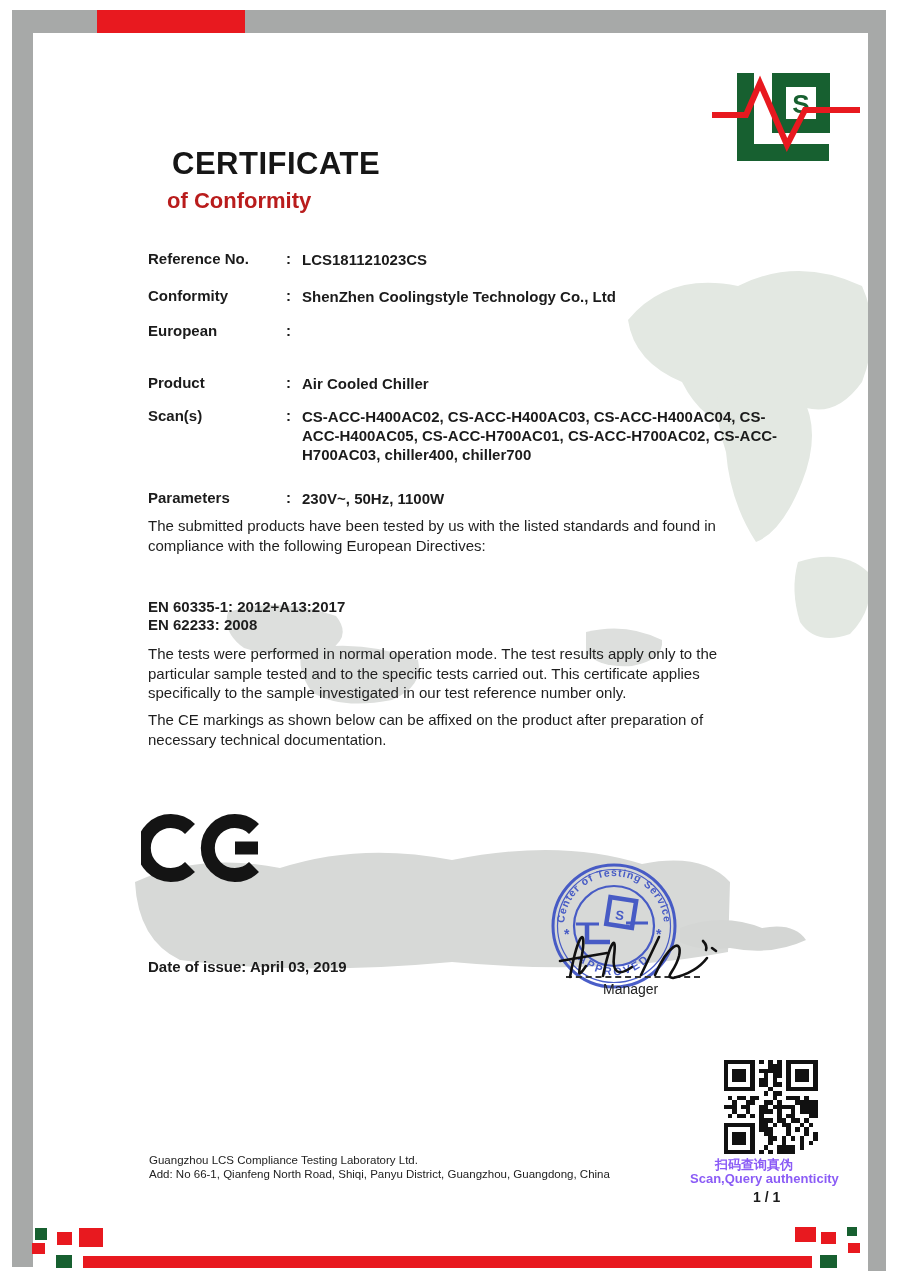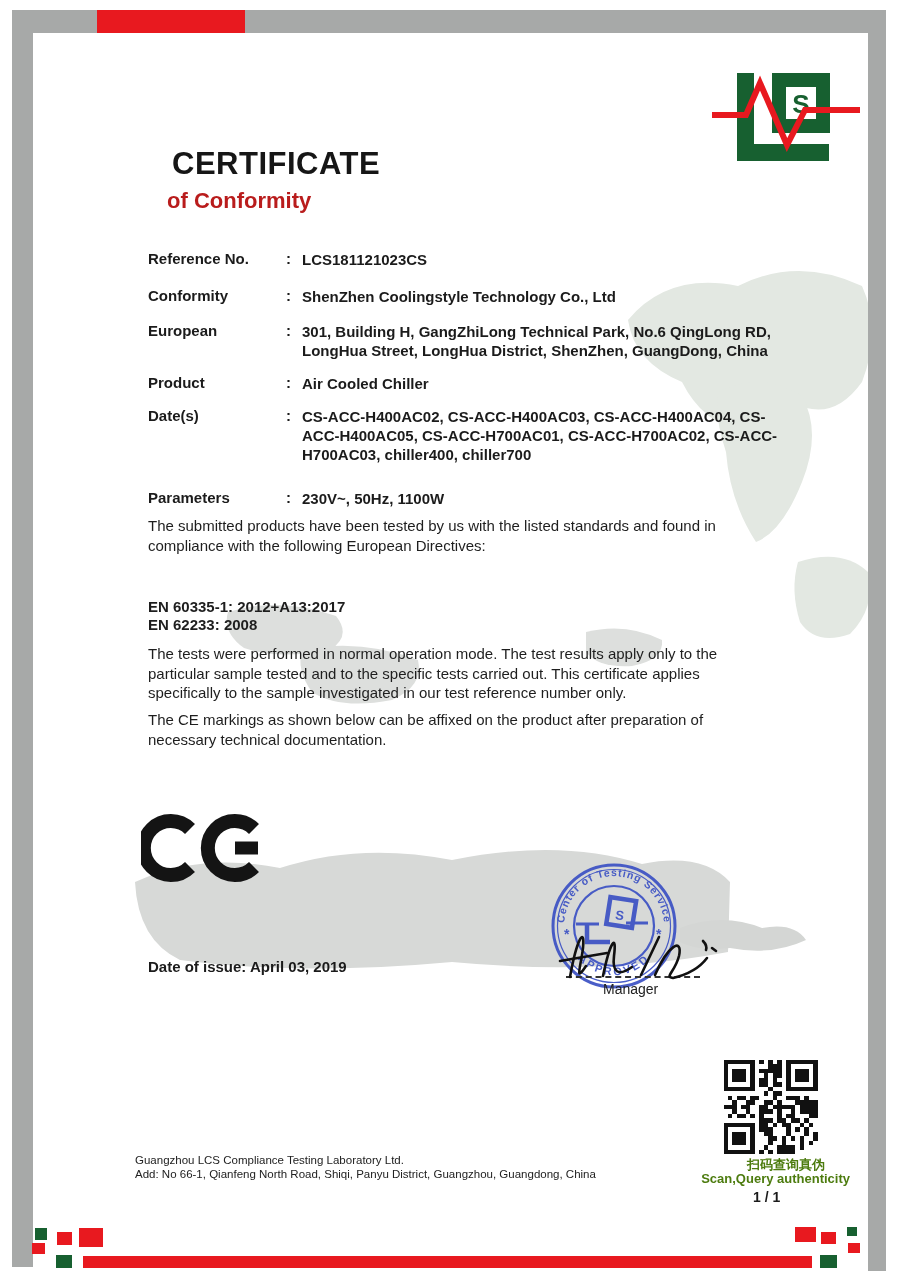--- a/index.html
+++ b/index.html
@@ -12,22 +12,22 @@
   .sq{position:absolute;}
   
   .title{font-size:31px;font-weight:800;letter-spacing:.5px;color:#161616;}
   .subtitle{font-size:22px;font-weight:700;color:#b91c1c;}
   .row{position:absolute;left:148px;display:flex;}
   .row .lbl{width:138px;font-size:15px;font-weight:700;flex:0 0 auto;}
   .row .col{width:16px;font-size:15px;font-weight:700;flex:0 0 auto;}
   .row .val{width:500px;font-size:15px;font-weight:700;line-height:19px;}
   .para{position:absolute;left:148px;width:618px;font-size:15px;line-height:19.5px;color:#1e1e1e;}
   .bold{font-weight:700;}
-  .footer-line{position:absolute;left:135px;font-size:11.5px;line-height:13.5px;color:#222;white-space:nowrap;}
-  .qr-caption{position:absolute;text-align:right;font-weight:700;color:#4d7c0f;}
+  .footer-line{position:absolute;left:149px;font-size:11.5px;line-height:13.5px;color:#222;white-space:nowrap;}
+  .qr-caption{position:absolute;text-align:left;font-weight:700;color:#8b5cf6;}
   .dashline{position:absolute;border-top:2px dashed #333;width:134px;}
   .manager{position:absolute;font-size:14px;color:#222;}
   .pagenum{position:absolute;font-size:14px;font-weight:700;}
   svg{display:block;}
 </style>
 </head>
 <body>
 
 <div class="page">
 
@@ -78,29 +78,28 @@
     <span class="val">LCS181121023CS</span>
   </div>
   <div class="row" style="top:287px;z-index:1;">
     <span class="lbl">Conformity</span>
     <span class="col">:</span>
     <span class="val">ShenZhen Coolingstyle Technology Co., Ltd</span>
   </div>
   <div class="row" style="top:322px;z-index:1;">
     <span class="lbl">European</span>
     <span class="col">:</span>
-    <span class="val">301, Building H, GangZhiLong Technical Park, No.6 QingLong RD, LongHua Street, LongHua District, ShenZhen, GuangDong, China</span>
   </div>
   <div class="row" style="top:374px;z-index:1;">
     <span class="lbl">Product</span>
     <span class="col">:</span>
     <span class="val">Air Cooled Chiller</span>
   </div>
   <div class="row" style="top:407px;z-index:1;">
-    <span class="lbl">Date(s)</span>
+    <span class="lbl">Scan(s)</span>
     <span class="col">:</span>
     <span class="val">CS-ACC-H400AC02, CS-ACC-H400AC03, CS-ACC-H400AC04, CS-ACC-H400AC05, CS-ACC-H700AC01, CS-ACC-H700AC02, CS-ACC-H700AC03, chiller400, chiller700</span>
   </div>
   <div class="row" style="top:489px;z-index:1;">
     <span class="lbl">Parameters</span>
     <span class="col">:</span>
     <span class="val">230V~, 50Hz, 1100W</span>
   </div>
 
   <div class="para" style="top:516px;z-index:1;">The submitted products have been tested by us with the listed standards and found in compliance with the following European Directives:</div>

